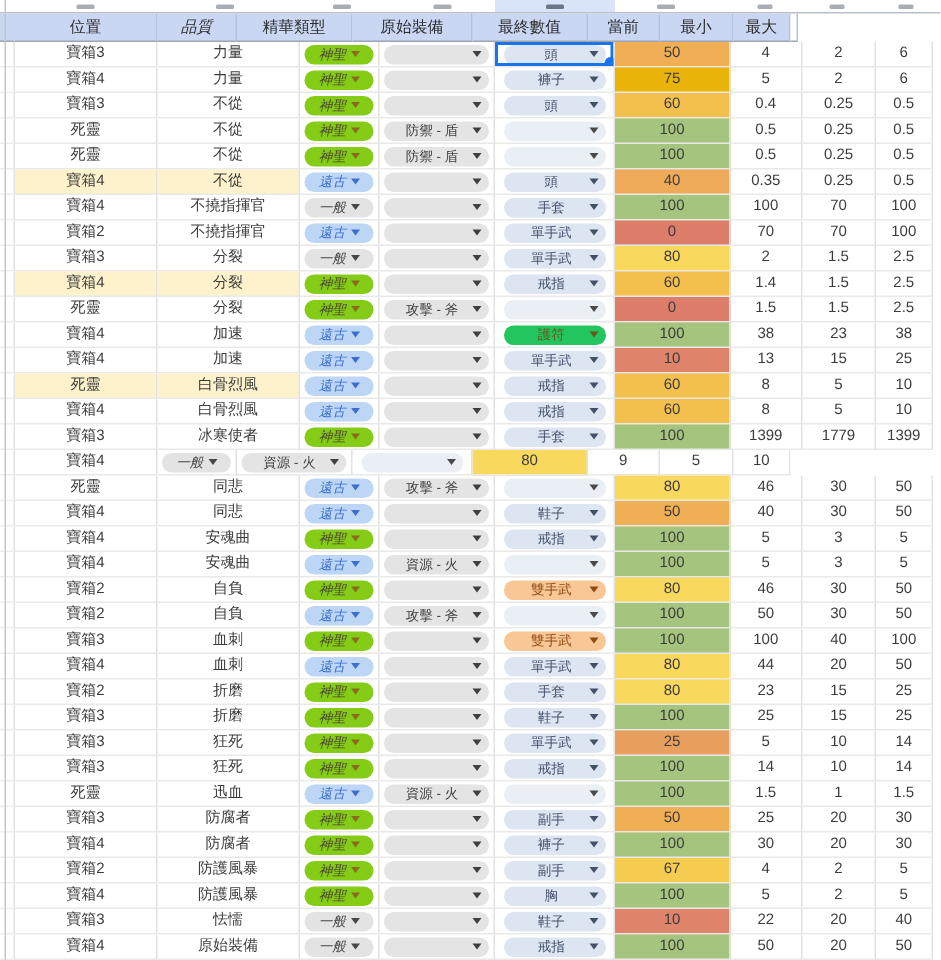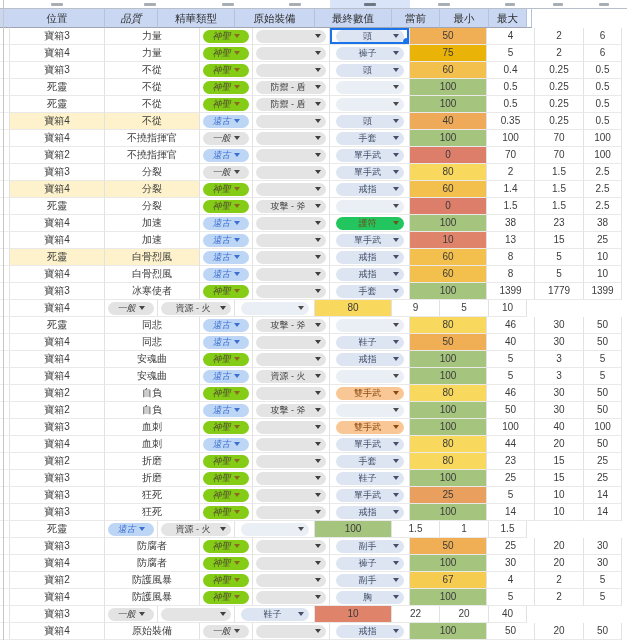--- a/index.html
+++ b/index.html
@@ -945,20 +945,21 @@
       <div class="cell c-val" style="background: rgb(165, 196, 126);">100</div>
       <div class="cell c-cur">14</div>
       <div class="cell c-min">10</div>
       <div class="cell c-max">14</div>
       <div class="cell filler"></div>
     </div>
 
     <div class="row">
       <div class="cell strip"></div>
       <div class="cell c-pos">死靈</div>
+      <div class="cell c-name">迅血</div>
       <div class="cell c-qual">
         <span class="chip q q-ancient">
           <span class="lbl">遠古</span>
           <span class="arr"></span>
         </span>
       </div>
       <div class="cell c-ess">
         <span class="chip e">
           <span class="lbl">資源 - 火</span>
           <span class="arr right"></span>
@@ -1089,20 +1090,21 @@
       <div class="cell c-val" style="background: rgb(165, 196, 126);">100</div>
       <div class="cell c-cur">5</div>
       <div class="cell c-min">2</div>
       <div class="cell c-max">5</div>
       <div class="cell filler"></div>
     </div>
 
     <div class="row">
       <div class="cell strip"></div>
       <div class="cell c-pos">寶箱3</div>
+      <div class="cell c-name">怯懦</div>
       <div class="cell c-qual">
         <span class="chip q q-normal">
           <span class="lbl">一般</span>
           <span class="arr"></span>
         </span>
       </div>
       <div class="cell c-ess">
         <span class="chip e">
           <span class="lbl"></span>
           <span class="arr right"></span>

